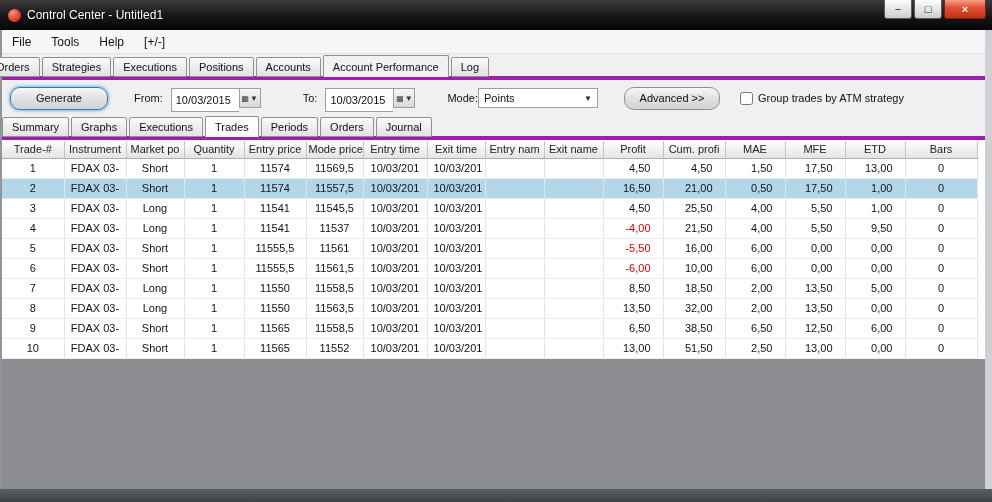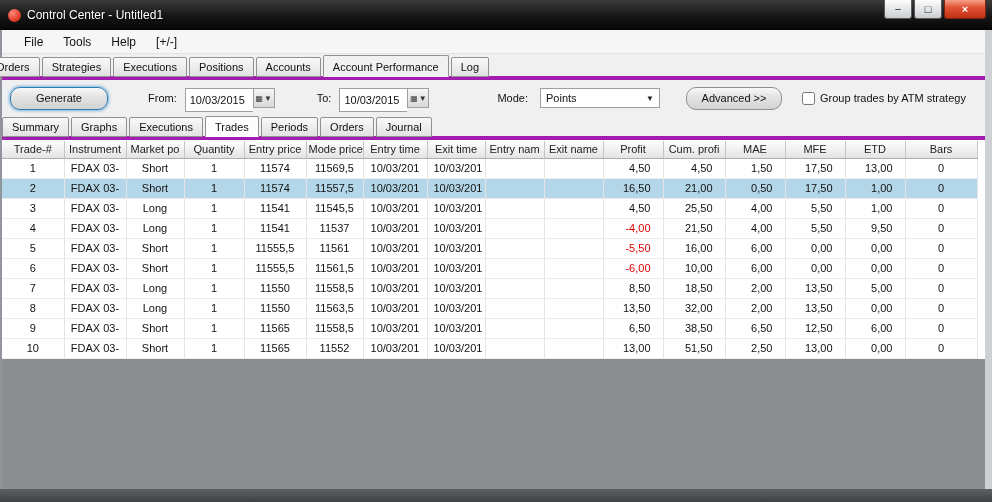--- a/index.html
+++ b/index.html
@@ -12,42 +12,42 @@
   .titlebar { height: 30px; background: linear-gradient(#3b3b3b, #161616 55%, #060606); display: flex; align-items: center; color: #fff; flex: 0 0 auto; }
   .app-icon { width: 13px; height: 13px; border-radius: 50%; background: radial-gradient(circle at 35% 30%, #ff8a7a, #e0402c 60%, #9c1d0e); margin: 0 6px 0 8px; flex: 0 0 auto; }
   .title-text { font-size: 12px; text-shadow: 0 1px 2px #000; }
   .win-buttons { margin-left: auto; display: flex; align-self: flex-start; margin-right: 6px; }
   .win-btn { width: 28px; height: 19px; display: flex; align-items: center; justify-content: center; font-size: 11px; border: 1px solid #5a5a5a; border-top: none; background: linear-gradient(#fdfdfd, #c9cdd2); color: #222; border-radius: 0 0 3px 3px; margin-left: 2px; cursor: default; }
   .win-btn.close { width: 42px; background: linear-gradient(#f6a088, #e25437 40%, #c22f12); color: #fff; border-color: #7c2410; font-weight: bold; }
 
   
   .frame { flex: 1 1 auto; display: flex; flex-direction: column; border-left: 2px solid #8f959a; border-right: 7px solid #cdd1d5; background: #f0f0f0; min-height: 0; }
 
-  .menubar { height: 24px; background: #f6f6f6; display: flex; align-items: center; padding-left: 12px; border-bottom: 1px solid #e4e4e4; flex: 0 0 auto; }
+  .menubar { height: 24px; background: #f6f6f6; display: flex; align-items: center; padding-left: 0; border-bottom: 1px solid #e4e4e4; flex: 0 0 auto; }
   .menu-item { font-size: 12px; padding: 3px 10px; }
 
   .tabstrip { display: flex; align-items: flex-end; background: #f0f0f0; border-bottom: 4px solid #a21caf; flex: 0 0 auto; }
   .main-strip { height: 26px; padding-top: 3px; }
   .sub-strip  { height: 24px; padding-left: 0; }
   .tab { font-size: 11px; padding: 3px 9px; background: linear-gradient(#f9f9f9, #e2e2e2); border: 1px solid #919191; margin-right: 2px; margin-bottom: -1px; border-radius: 2px 2px 0 0; white-space: nowrap; }
   .main-strip .tab:first-child { margin-left: -16px; }
   .main-strip .tab.active { background: #f1f1f1; border-bottom-color: #f1f1f1; padding-top: 5px; font-weight: normal; }
   .sub-strip .tab.active { background: #fdfdfd; border-bottom-color: #fdfdfd; padding-top: 4px; }
 
   
   .toolbar { height: 36px; display: flex; align-items: center; padding: 0 8px; background: #f0f0f0; flex: 0 0 auto; }
   .lbl { font-size: 11px; color: #111; }
   .btn { height: 23px; display: flex; align-items: center; justify-content: center; font-size: 11px; border: 1px solid #8a9097; border-radius: 10px; background: linear-gradient(#f8f8f8, #e2e2e2 45%, #d3d3d3); padding: 0 12px; }
   .btn.generate { width: 98px; border-color: #2f7cb5; box-shadow: 0 0 3px 1px rgba(61,149,207,.65); }
   .btn.advanced { width: 96px; margin-left: 26px; }
-  .m-from { margin-left: 40px; } .m-to { margin-left: 42px; } .m-mode { margin-left: 68px; }
+  .m-from { margin-left: 26px; } .m-to { margin-left: 42px; } .m-mode { margin-left: 32px; }
   .datebox { display: flex; height: 20px; margin-left: 8px; }
   .datebox input { width: 68px; height: 24px; border: 1px solid #9aa0a6; border-right: none; font-size: 11px; padding: 0 4px; font-family: inherit; color: #111; }
   .drop-btn { width: 22px; height: 20px; border: 1px solid #9aa0a6; background: linear-gradient(#f6f6f6, #d8d8d8); display: flex; align-items: center; justify-content: center; gap: 1px; font-size: 8px; color: #333; }
-  .selectbox { width: 120px; height: 20px; border: 1px solid #9aa0a6; background: #fff; display: flex; align-items: center; font-size: 11px; padding-left: 5px; margin-left: 12px; justify-content: space-between; }
+  .selectbox { width: 120px; height: 20px; border: 1px solid #9aa0a6; background: #fff; display: flex; align-items: center; font-size: 11px; padding-left: 5px; margin-left: 0; justify-content: space-between; }
   .select-arrow { margin-left: auto; width: 18px; height: 100%; display: flex; align-items: center; justify-content: center; font-size: 8px; color: #222; }
   .chkwrap { display: flex; align-items: center; gap: 5px; margin-left: 20px; }
   .chkwrap input { width: 13px; height: 13px; }
 
   
   .grid-area { flex: 1 1 auto; background: #8b8d90; min-height: 0; overflow: hidden; border-top: 1px solid #fdfdfd; }
   .table-wrap { background: #fff; width: 100%; }
   table { border-collapse: collapse; table-layout: fixed; width: 975px; font-size: 11px; }
   th { height: 17px; font-weight: normal; color: #222; background: linear-gradient(#fdfdfd, #e4e4e4); border-right: 1px solid #c6c6c6; border-bottom: 1px solid #aeaeae; text-align: center; overflow: hidden; white-space: nowrap; padding: 0 2px; }
   td { height: 20px; border-right: 1px solid #e4e4e4; border-bottom: 1px solid #ececec; padding: 0 6px; overflow: hidden; white-space: nowrap; background: #fff; }

